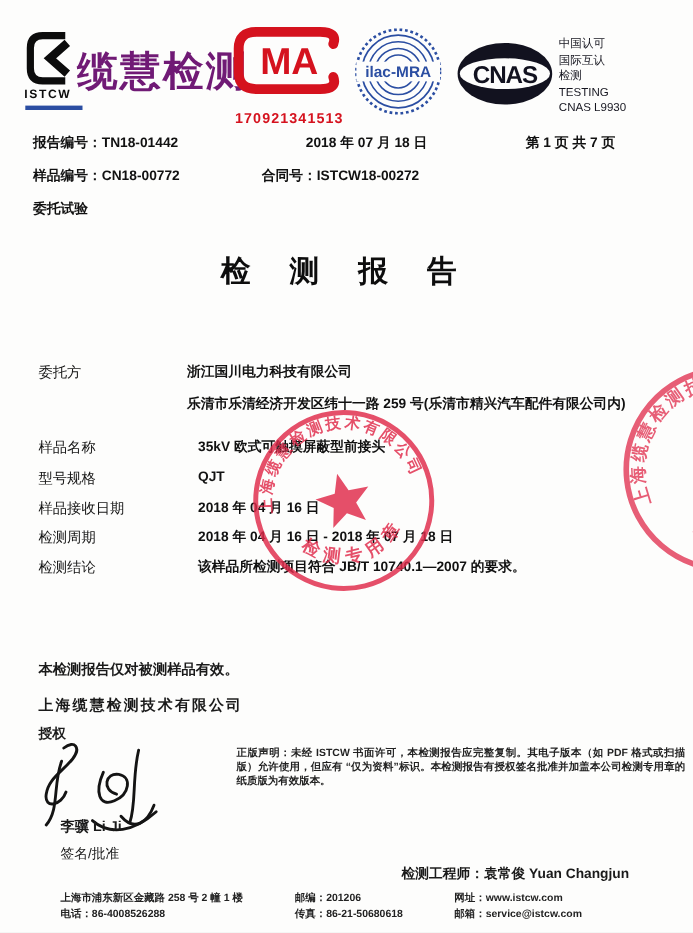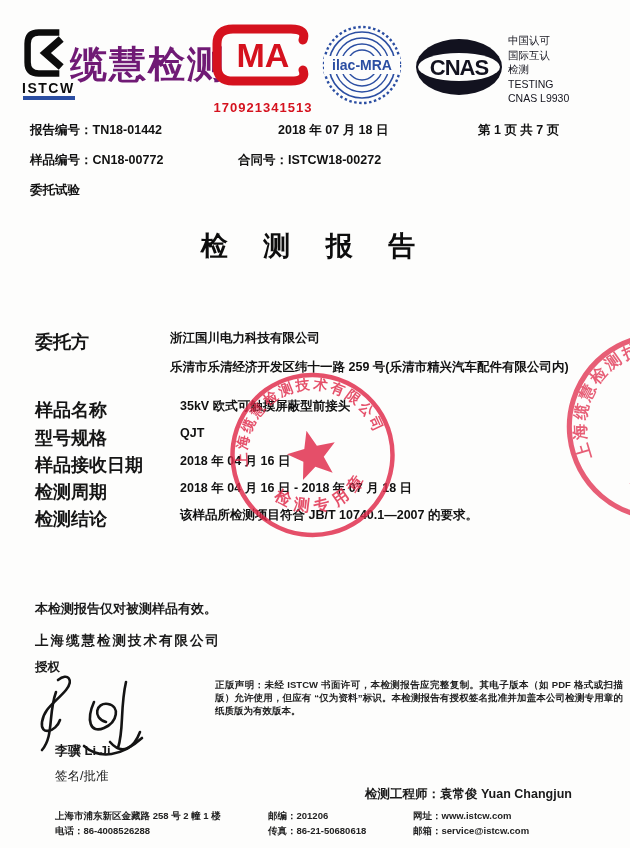--- a/index.html
+++ b/index.html
@@ -3,30 +3,30 @@
 <meta charset="utf-8">
 <style>
   html,body{margin:0;padding:0;background:#e8e8e8;}
   .page{
     position:relative;width:630px;height:848px;background:#fdfdfc;overflow:hidden;
     font-family:"Liberation Sans","DejaVu Sans",sans-serif;color:#1a1a1a;margin:0 auto;
   }
   .abs{position:absolute;}
   
   .brand-cn{left:70px;top:40px;font-size:37px;font-weight:700;color:#701a75;letter-spacing:2px;}
-  .istcw-word{left:22px;top:80px;font-size:14px;font-weight:800;letter-spacing:1.5px;color:#0c0c0c;}
+  .istcw-word{left:22px;top:80px;font-size:11px;font-weight:800;letter-spacing:1.5px;color:#0c0c0c;}
   .istcw-bar{left:23px;top:96px;width:52px;height:4px;background:#2b4ea2;}
   .cma-num{left:211px;top:100px;width:104px;text-align:center;color:#d5121e;font-weight:800;font-size:13px;letter-spacing:1px;}
   .cnas-text{left:508px;top:33px;font-size:10.5px;font-weight:400;line-height:14.5px;color:#15151f;}
   
   .meta{font-size:12.5px;font-weight:700;color:#111;}
   
   .title{left:0;top:228px;width:630px;text-align:center;font-size:27px;font-weight:700;letter-spacing:14px;color:#0d0d0d;}
   
-  .flabel{font-size:18px;font-weight:700;color:#151515;}
+  .flabel{font-size:13px;font-weight:400;color:#151515;}
   .fvalue{font-size:12.5px;font-weight:700;color:#111;}
   
   .validity{left:35px;top:600px;font-size:13px;font-weight:700;}
   .issuer{left:35px;top:632px;font-size:13.5px;font-weight:700;letter-spacing:2px;}
   .authorize{left:35px;top:659px;font-size:12.5px;font-weight:600;}
   .signer{left:55px;top:742px;font-size:13px;font-weight:700;}
   .signlabel{left:55px;top:768px;font-size:12.5px;font-weight:400;}
   .disclaimer{left:215px;top:678px;width:408px;font-size:9.5px;font-weight:600;line-height:13px;color:#222;text-align:justify;}
   .engineer{left:365px;top:786px;font-size:12.5px;font-weight:700;}
   

